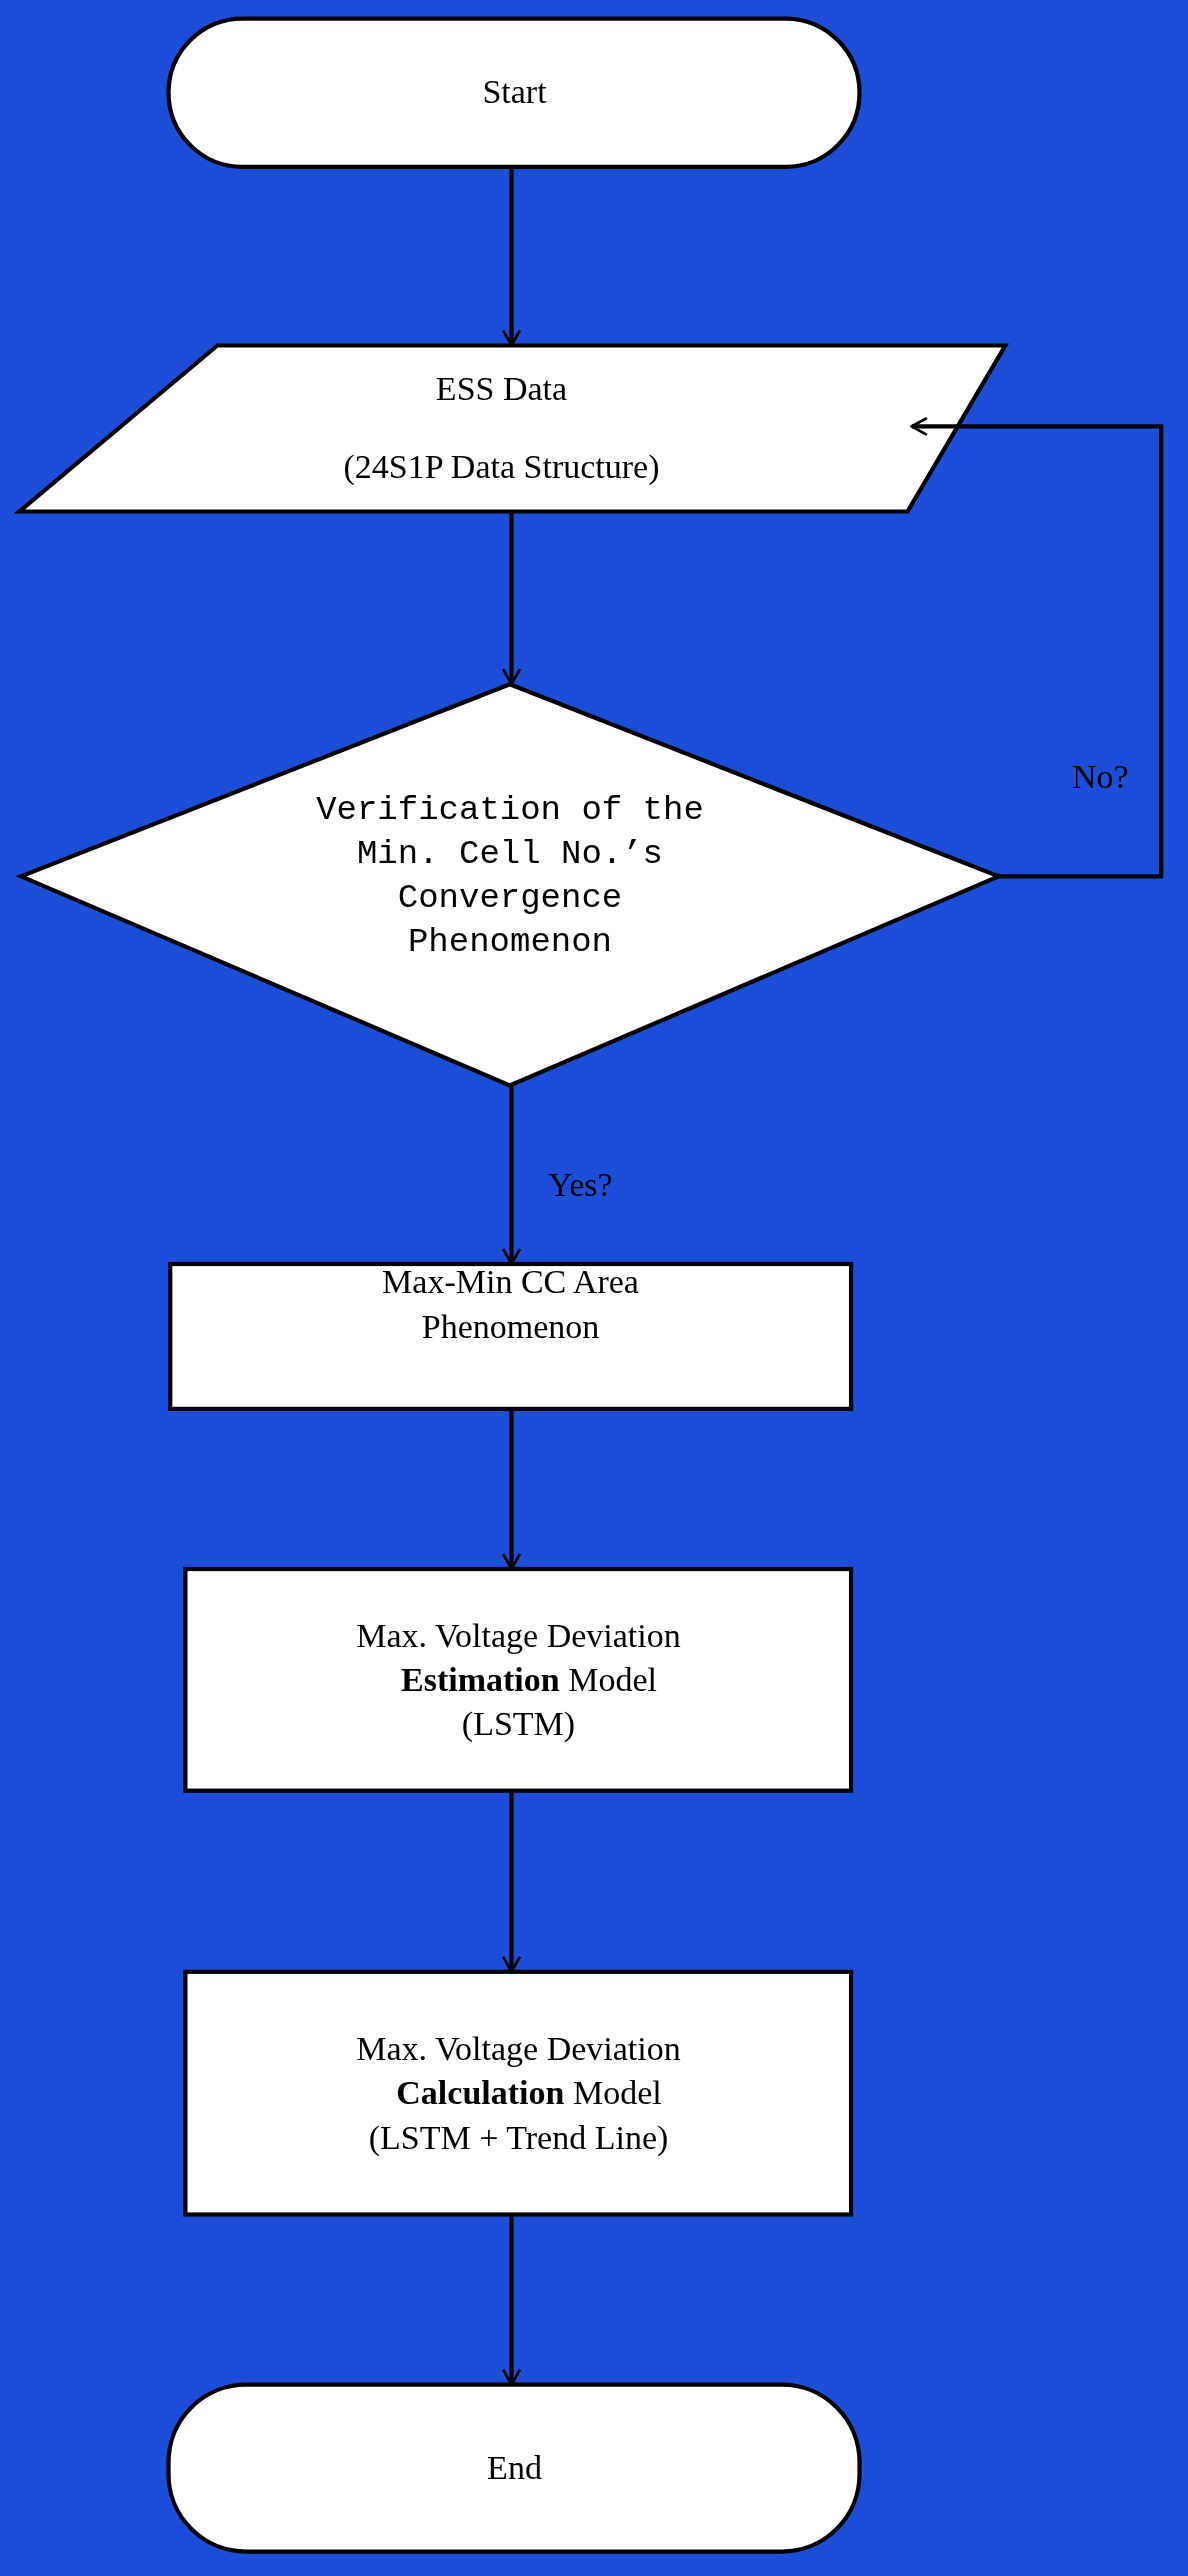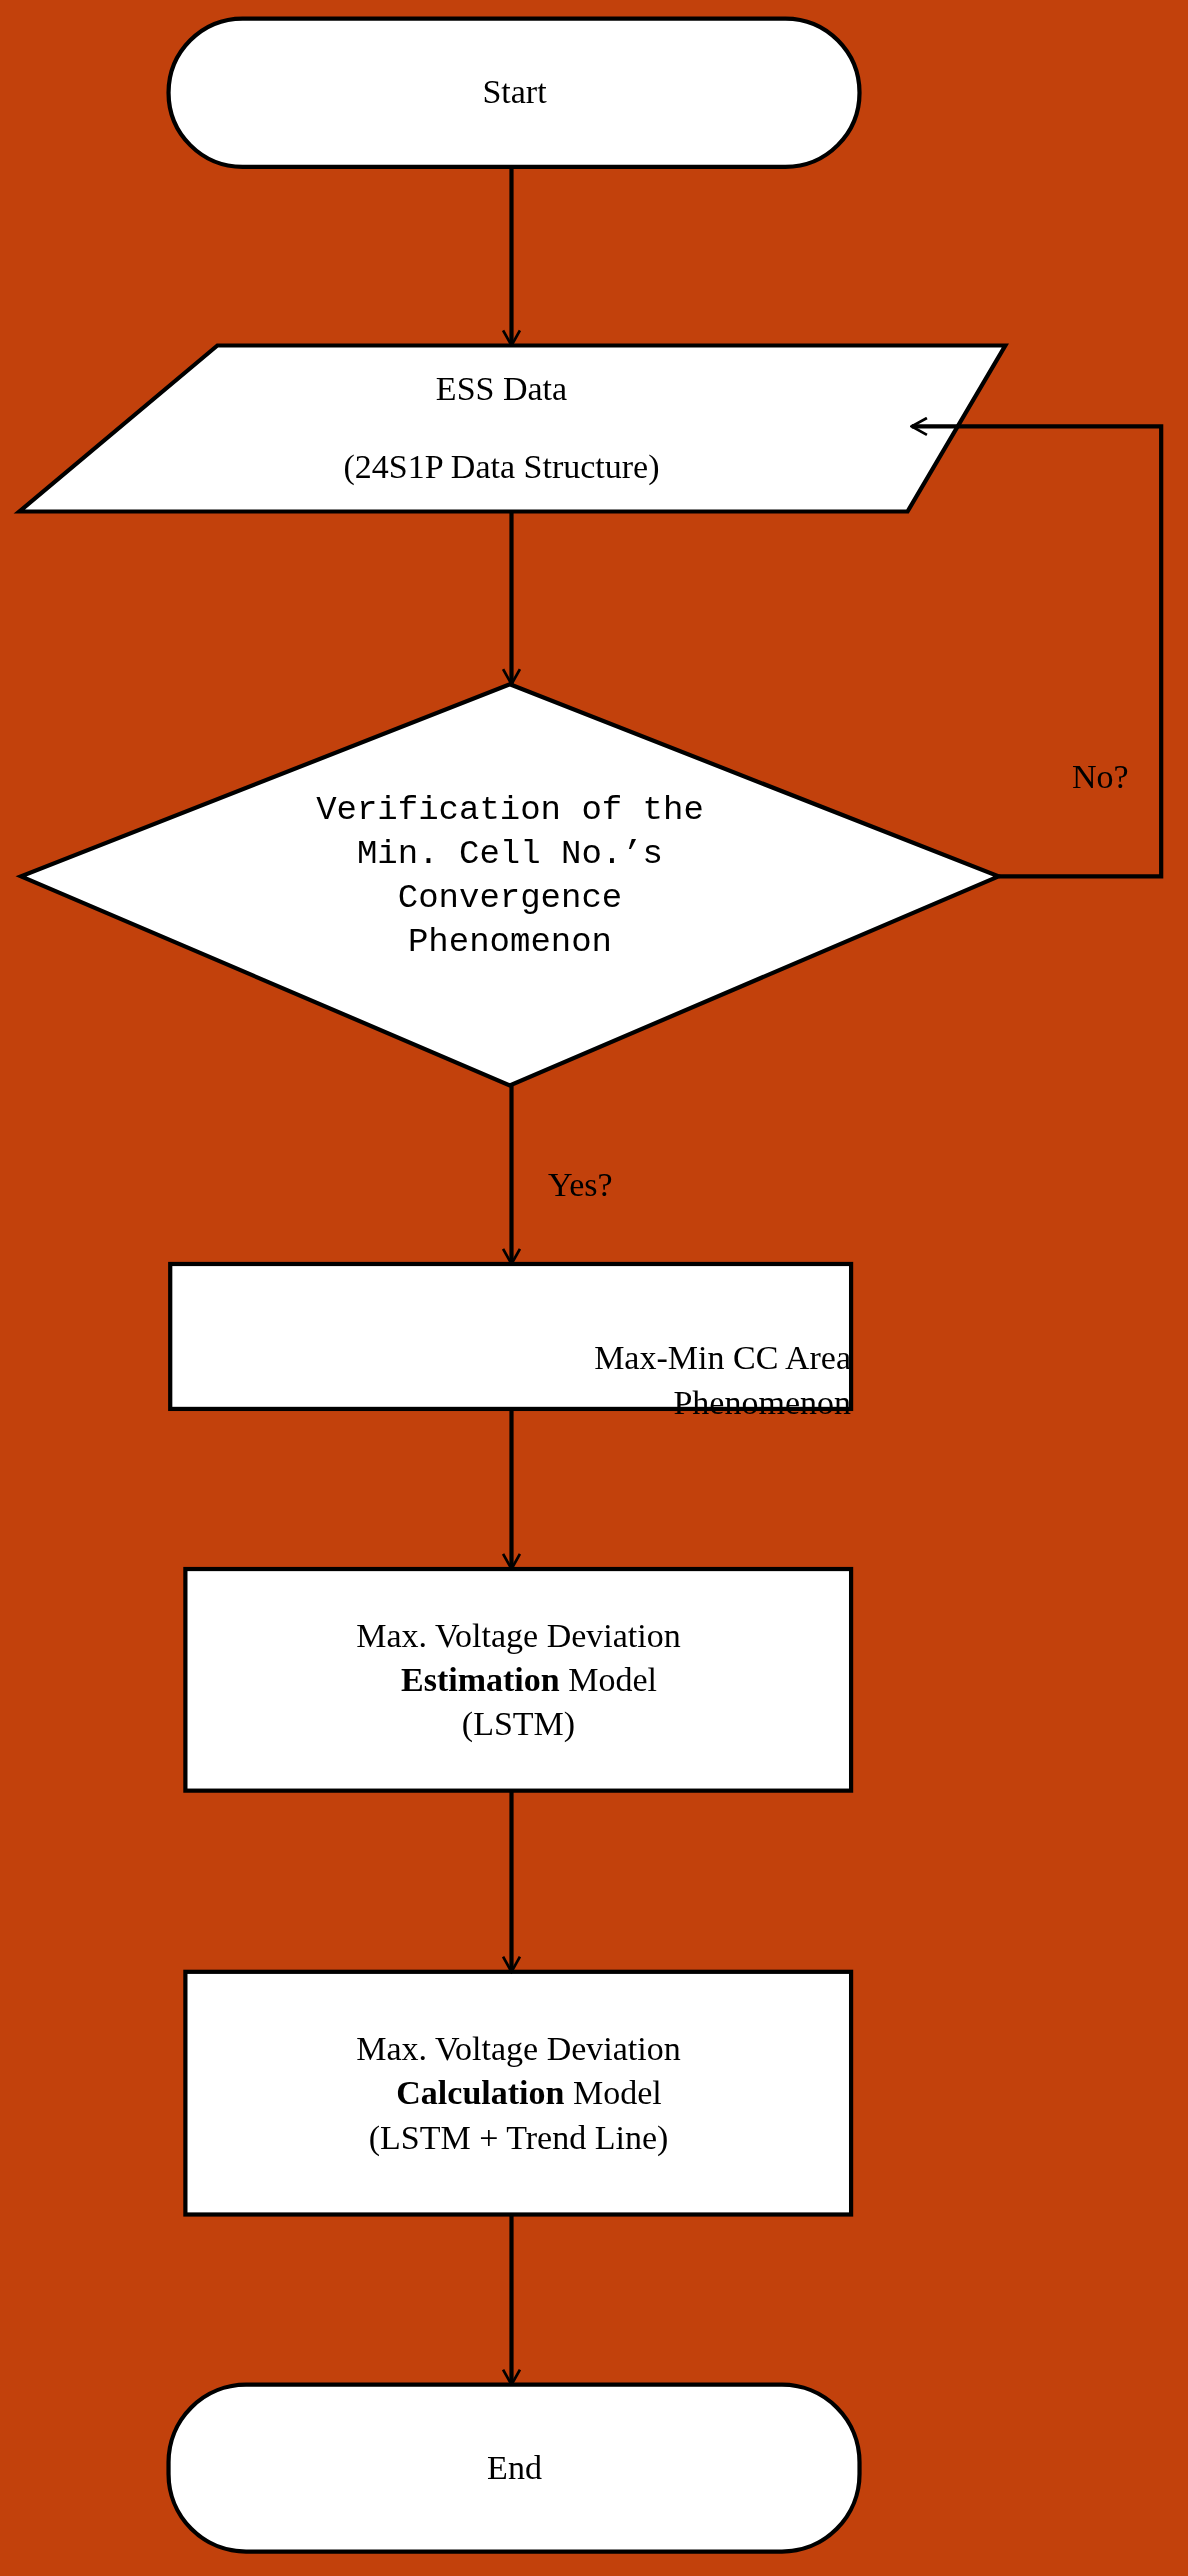--- a/index.html
+++ b/index.html
@@ -9,21 +9,21 @@
     background: #ffffff;
   }
   body {
     font-family: "Liberation Serif", "DejaVu Serif", serif;
     color: #000000;
   }
   #flow-root {
     position: relative;
     width: 1189px;
     height: 2576px;
-    background: #c2410c;
+    background: #1d4ed8;
     overflow: hidden;
   }
   #flow-svg {
     position: absolute;
     left: 0;
     top: 0;
     width: 1189px;
     height: 2576px;
     display: block;
   }
@@ -102,21 +102,21 @@
     <span class="ln">(24S1P Data Structure)</span>
   </div>
 
   <div class="node-label lbl-decision" style="left:173px; top:699px; width:674px; height:354px;">
     <span class="ln">Verification of the</span>
     <span class="ln">Min. Cell No.’s</span>
     <span class="ln">Convergence</span>
     <span class="ln">Phenomenon</span>
   </div>
 
-  <div class="node-label lbl-process" style="left:170px; top:1308px; width:681px; height:145px;align-items:flex-end;">
+  <div class="node-label lbl-process" style="left:170px; top:1232px; width:681px; height:145px;">
     <span class="ln">Max-Min CC Area</span>
     <span class="ln">Phenomenon</span>
   </div>
 
   <div class="node-label lbl-process" style="left:152px; top:1569px; width:733px; height:222px;">
     <span class="ln">Max. Voltage Deviation</span>
     <span class="ln"><span class="bold">Estimation</span><span> Model</span></span>
     <span class="ln">(LSTM)</span>
   </div>
 

